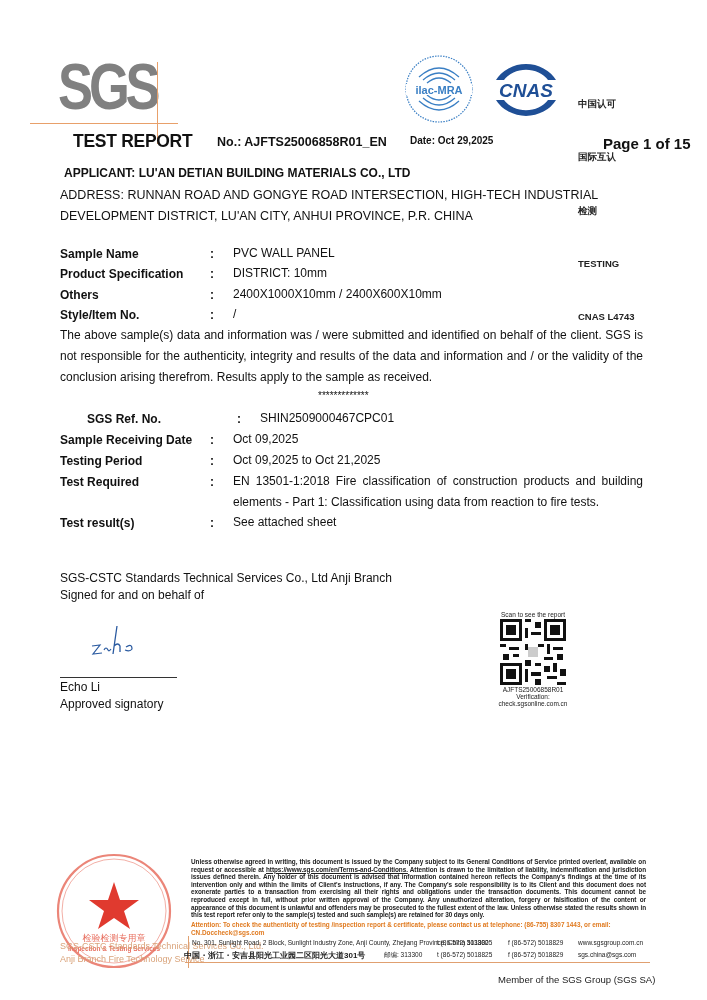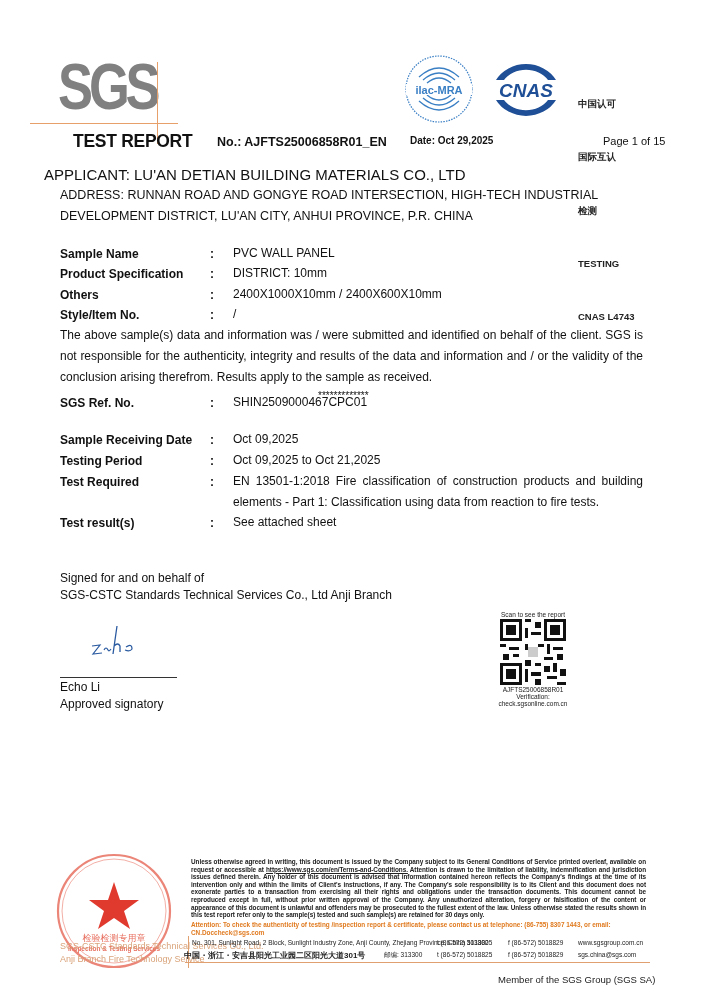--- a/index.html
+++ b/index.html
@@ -14,23 +14,23 @@
 
   .ilac { left:405px; top:55px; width:68px; height:68px; }
   .cnas { left:486px; top:56px; width:80px; height:68px; }
   .cnas-text { left:578px; top:57px; font-size:9.5px; line-height:12.3px; font-weight:bold; color:#222; }
   .cnas-text div { white-space:nowrap;margin-top:41px; }
 
   
   .hdr-title { left:73px; top:130px; font-size:19px; font-weight:bold; letter-spacing:-0.3px; transform:scaleX(0.92); transform-origin:left top; }
   .hdr-no { left:217px; top:135px; font-size:12.5px; font-weight:bold; }
   .hdr-date { left:410px; top:135px; font-size:10px; font-weight:bold; }
-  .hdr-page { left:568px; top:135px; font-size:11px; font-weight:normal;padding-left:35px; }
-
-  .applicant { left:44px; top:166px; font-size:15px; font-weight:normal; }
+  .hdr-page { left:568px; top:135px; font-size:15px; font-weight:bold;padding-left:35px; }
+
+  .applicant { left:64px; top:166px; font-size:12px; font-weight:bold; }
   .address { left:60px; top:185px; font-size:12.5px; line-height:21px; width:600px; }
 
   .field-row { position:absolute; left:60px; font-size:12px; height:20px; width:585px; }
   .field-row .lbl { position:absolute; left:0; top:0; font-weight:bold; }
   .field-row .colon { position:absolute; left:150px; top:0; font-weight:bold; }
   .field-row .val { position:absolute; left:173px; top:0; width:410px; line-height:21px; text-align:justify; }
 
   .disclaimer { left:60px; top:325px; width:583px; font-size:12px; line-height:20.8px; text-align:justify; }
   .stars { left:318px; top:390px; font-size:10px; letter-spacing:0px; }
 
@@ -121,21 +121,21 @@
 </div>
 <div class="field-row" style="top:308px;">
   <span class="lbl">Style/Item No.</span>
   <span class="colon">:</span>
   <span class="val" style="top:-4px;">/</span>
 </div>
 
 <div class="abs disclaimer">The above sample(s) data and information was / were submitted and identified on behalf of the client. SGS is not responsible for the authenticity, integrity and results of the data and information and / or the validity of the conclusion arising therefrom. Results apply to the sample as received.</div>
 <div class="abs stars">*************</div>
 
-<div class="field-row" style="top:396px;">
+<div class="field-row" style="top:412px;margin-left:27px;">
   <span class="lbl">SGS Ref. No.</span>
   <span class="colon">:</span>
   <span class="val" style="top:-4px;">SHIN2509000467CPC01</span>
 </div>
 <div class="field-row" style="top:433px;">
   <span class="lbl">Sample Receiving Date</span>
   <span class="colon">:</span>
   <span class="val" style="top:-4px;">Oct 09,2025</span>
 </div>
 <div class="field-row" style="top:454px;">
@@ -148,22 +148,22 @@
   <span class="colon">:</span>
   <span class="val" style="top:-4px; text-align-last:left;">EN 13501-1:2018 Fire classification of construction products and building elements - Part 1: Classification using data from reaction to fire tests.</span>
 </div>
 <div class="field-row" style="top:516px;">
   <span class="lbl">Test result(s)</span>
   <span class="colon">:</span>
   <span class="val" style="top:-4px;">See attached sheet</span>
 </div>
 
 <div class="abs signed">
+  <div>SGS-CSTC Standards Technical Services Co., Ltd Anji Branch</div>
   <div>Signed for and on behalf of</div>
-  <div>SGS-CSTC Standards Technical Services Co., Ltd Anji Branch</div>
 </div>
 <svg class="abs signature" viewBox="0 0 60 36">
   <path d="M4 24 L12 23 L5 32 L14 31" fill="none" stroke="#2a5aa0" stroke-width="1.2"></path>
   <path d="M16 28 Q18 24 20 28 Q21 30 23 27" fill="none" stroke="#2a5aa0" stroke-width="1.2"></path>
   <path d="M29 4 L25 32 M26 24 Q30 20 32 24 L32 30" fill="none" stroke="#2a5aa0" stroke-width="1.3"></path>
   <path d="M38 25 Q44 21 44 27 Q42 30 37 28" fill="none" stroke="#2a5aa0" stroke-width="1.2"></path>
 </svg>
 <div class="abs sig-line"></div>
 <div class="abs signer">
   <div>Echo Li</div>

